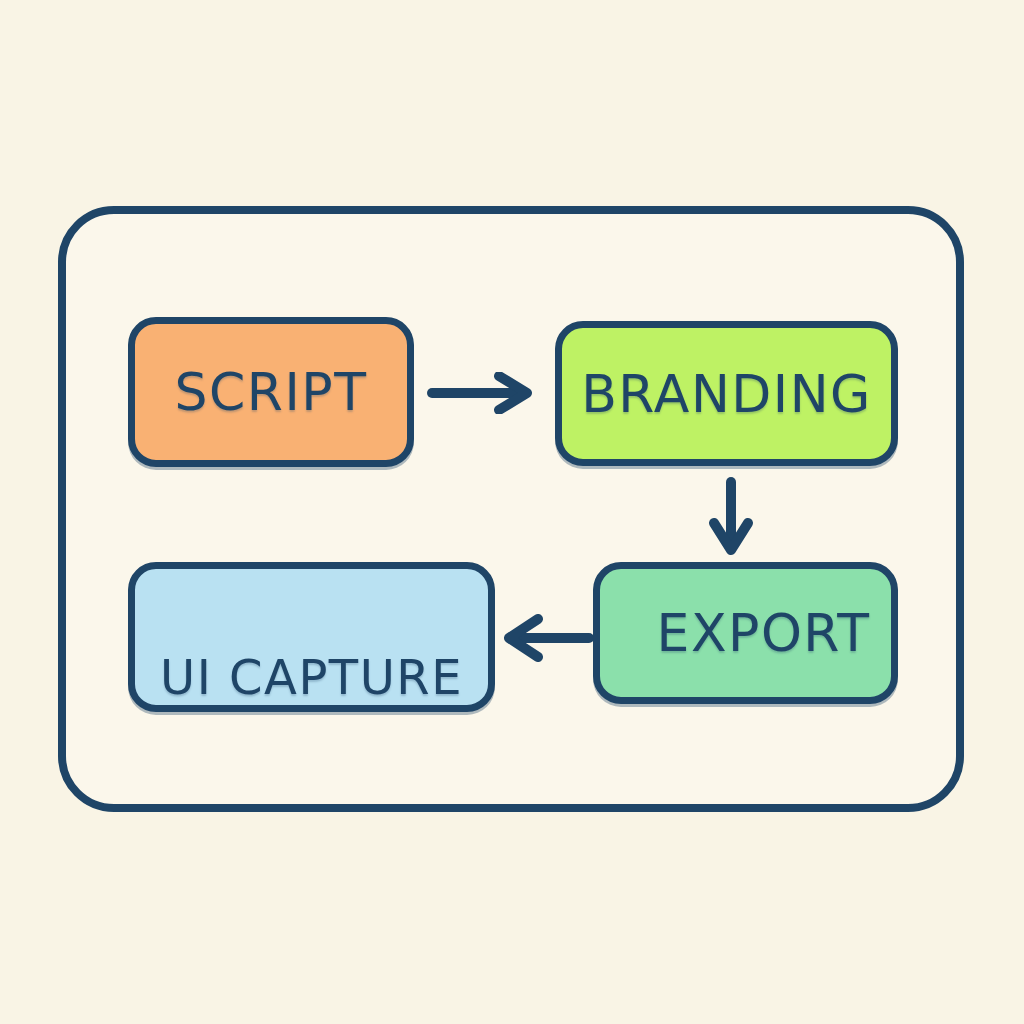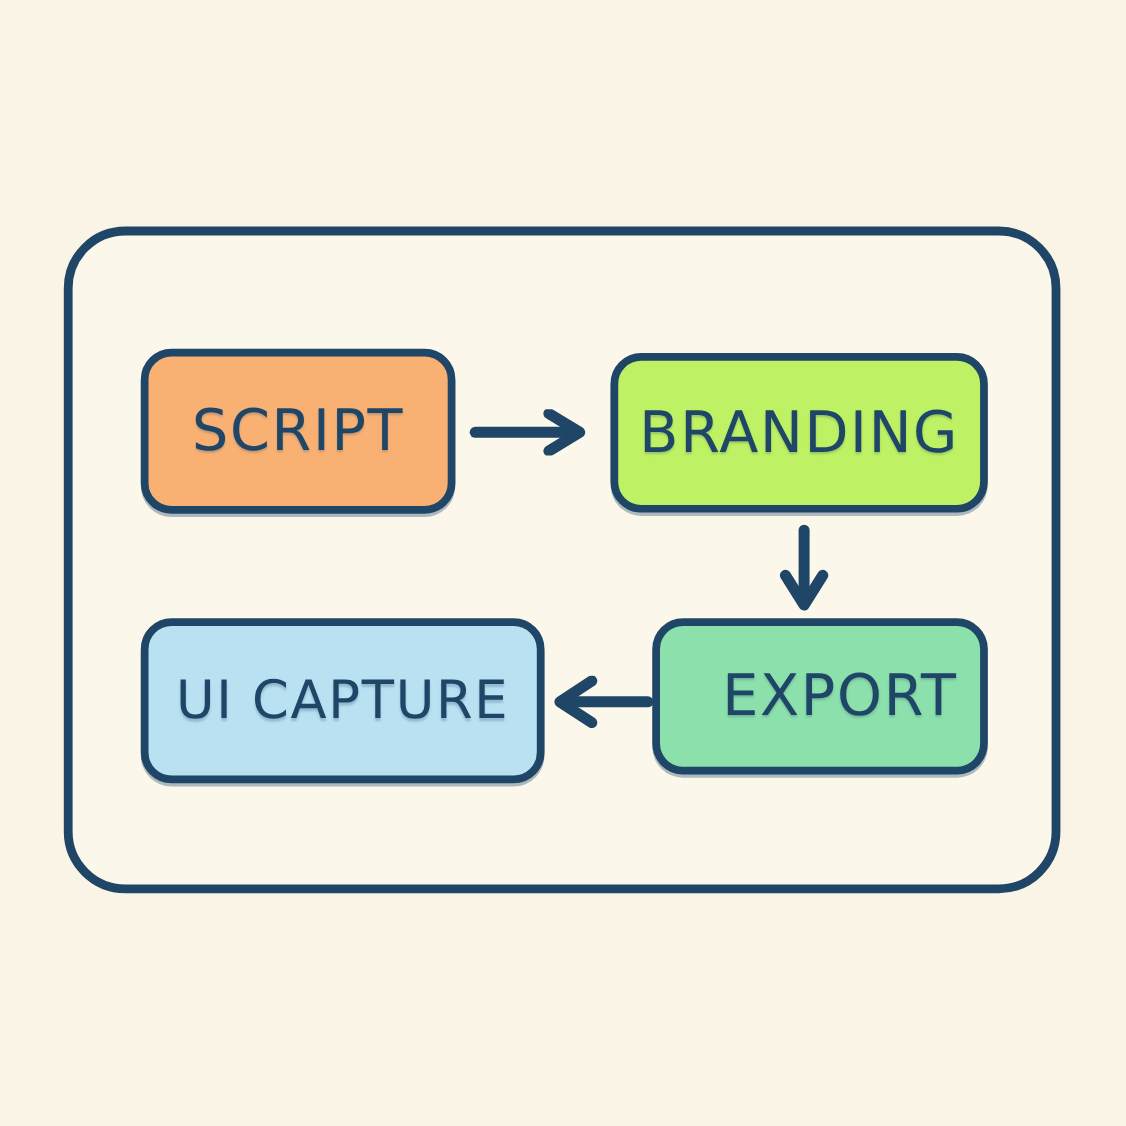--- a/index.html
+++ b/index.html
@@ -75,21 +75,21 @@
   </div>
 
   <div class="node node-branding" style="background: #bef264;">
     <span class="label">BRANDING</span>
   </div>
 
   <div class="node node-export" style="background: rgb(139, 224, 171);">
     <span class="label">EXPORT</span>
   </div>
 
-  <div class="node node-ui-capture" style="background: rgb(185, 225, 242);">
+  <div class="node node-ui-capture" style="background: rgb(185, 225, 242); align-items: flex-end;">
     <span class="label">UI CAPTURE</span>
   </div>
 
   <div class="arrow arrow-right">
     <svg width="112" height="42" viewBox="0 0 112 42">
       <line x1="7" y1="21" x2="92" y2="21"></line>
       <polyline points="74,4 102,21 74,38"></polyline>
     </svg>
   </div>
 

